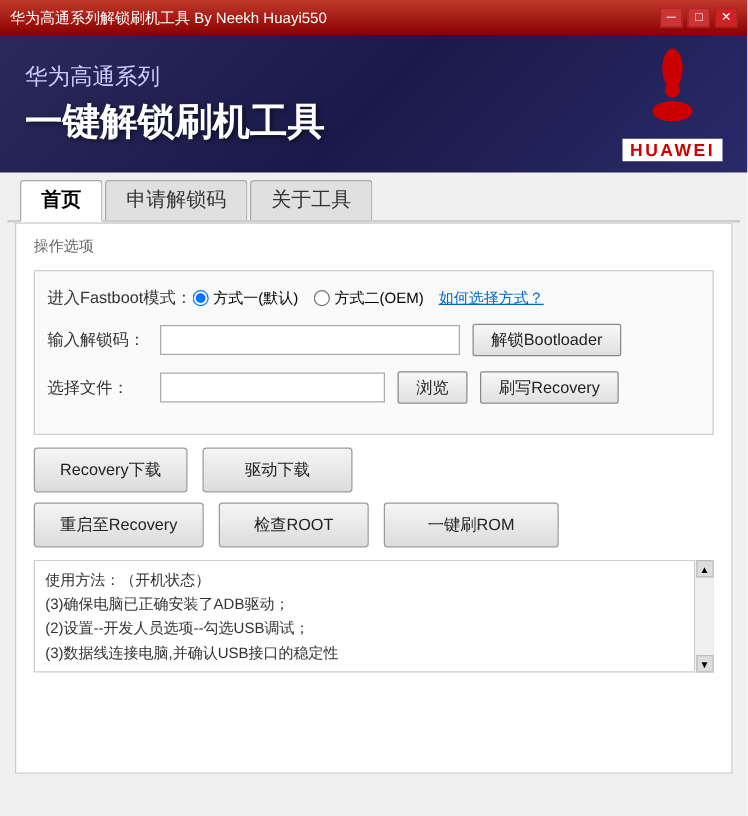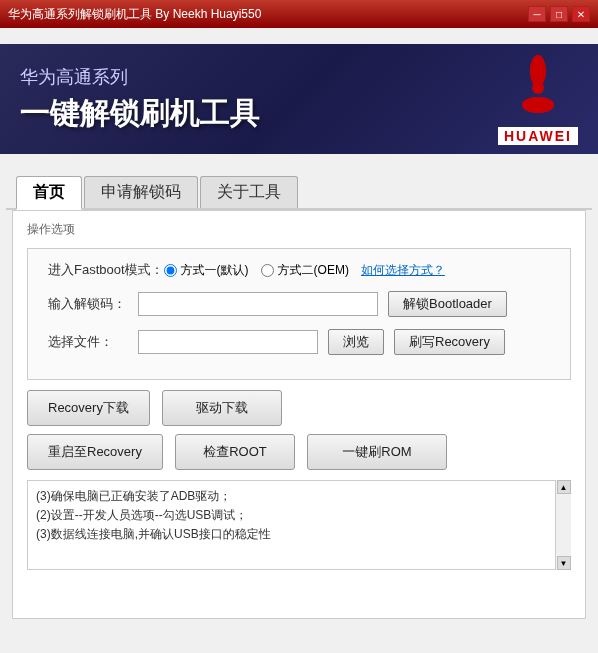--- a/index.html
+++ b/index.html
@@ -124,21 +124,21 @@
 
     .section-label {
       font-size: 12px;
       color: #666;
       margin-bottom: 10px;
     }
 
     
     .options-box {
       border: 1px solid #cccccc;
-      padding: 12px 20px;
+      padding: 12px 10px;
       margin-bottom: 10px;
       background: #fafafa;
     }
 
     .row {
       display: flex;
       align-items: center;
       margin-bottom: 12px;
       font-size: 13px;
     }
@@ -274,21 +274,20 @@
       align-items: center;
       justify-content: center;
       font-size: 8px;
       margin-top: auto;
     }
 
     .outer-wrapper {
       display: flex;
       flex-direction: column;
       height: 625px;
-      gap: 16px;
     }
     .content-area {
       flex: 1;
       padding: 0 6px 6px 6px;
       display: flex;
       flex-direction: column;
       background: #f0f0f0;
     }
   </style>
 </head>
@@ -394,20 +393,21 @@
         <button class="action-btn">
           <span>检查ROOT</span>
         </button>
         <button class="action-btn action-btn-wide">
           <span>一键刷ROM</span>
         </button>
       </div>
 
       <div style="position:relative;">
         <div class="log-area" style="padding-right:20px;">
+          <div>使用方法：（开机状态）</div>
           <div>(3)确保电脑已正确安装了ADB驱动；</div>
           <div>(2)设置--开发人员选项--勾选USB调试；</div>
           <div>(3)数据线连接电脑,并确认USB接口的稳定性</div>
         </div>
         <div class="scrollbar-area">
           <div class="scroll-up">▲</div>
           <div class="scroll-down">▼</div>
         </div>
       </div>
 

